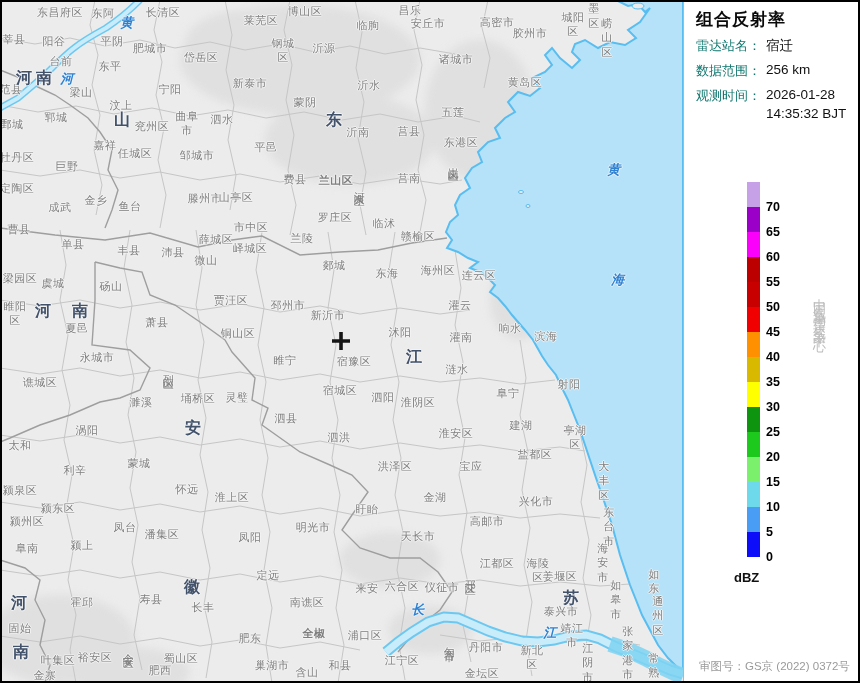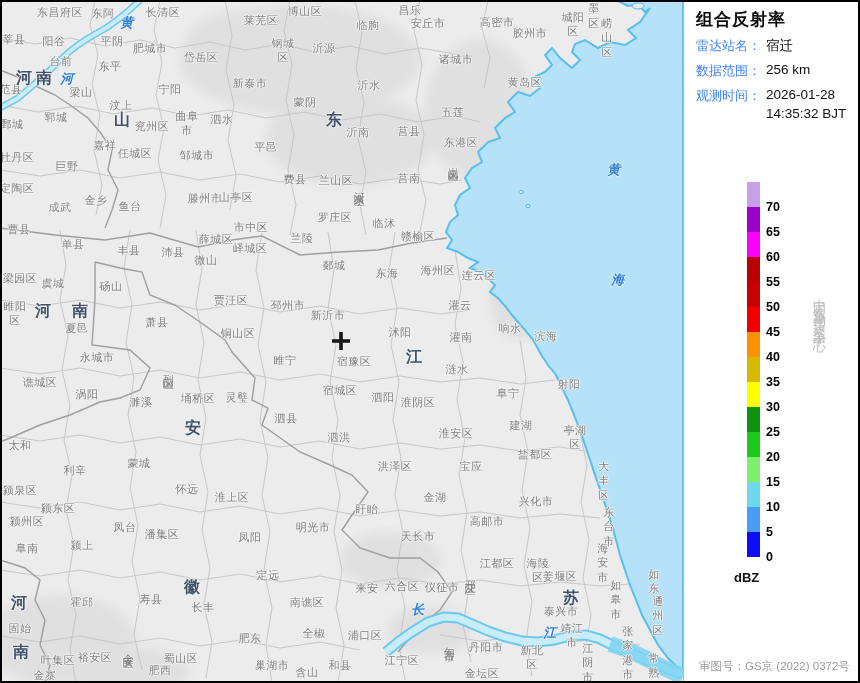--- a/index.html
+++ b/index.html
@@ -11,21 +11,21 @@
   .lbl{position:absolute;transform:translate(-50%,-50%);font-size:11px;color:#7f7f7f;letter-spacing:.5px;
        white-space:pre-line;text-align:center;line-height:1.3;
        text-shadow:1px 0 0 #f4f4f4,-1px 0 0 #f4f4f4,0 1px 0 #f4f4f4,0 -1px 0 #f4f4f4;}
   .lbl.v{writing-mode:vertical-rl;transform:translateX(-50%);letter-spacing:2px;}
   .lbl.pr{font-size:16px;font-weight:bold;color:#42526b;letter-spacing:2px;}
   .lbl.w{font-size:13px;font-weight:bold;font-style:italic;color:#2f80d0;
          text-shadow:1px 0 0 rgba(235,245,252,.8),-1px 0 0 rgba(235,245,252,.8),0 1px 0 rgba(235,245,252,.8),0 -1px 0 rgba(235,245,252,.8);}
   
   .panel{position:absolute;left:683px;top:0;width:177px;height:683px;background:#fff;border-left:1px solid #b5b5b5;box-sizing:border-box;}
   .p-title{position:absolute;left:12px;top:8px;font-size:17px;font-weight:bold;color:#0a0a0a;letter-spacing:1px;}
-  .p-lab{position:absolute;left:12px;font-size:13px;color:#3b82f6;}
+  .p-lab{position:absolute;left:12px;font-size:13px;color:#0f766e;}
   .p-val{position:absolute;left:82px;font-size:13.5px;color:#111;}
   .cbar{position:absolute;left:63px;top:182px;width:13px;}
   .seg{width:13px;height:25px;}
   .cbar-labels{position:absolute;left:63px;top:182px;width:60px;height:375px;}
   .cbl{position:absolute;left:19px;transform:translateY(-50%);font-size:12.5px;font-weight:600;color:#000;}
   .dbz{position:absolute;left:50px;top:570px;font-size:13px;font-weight:bold;color:#111;}
   .wmark{position:absolute;left:126px;top:288px;writing-mode:vertical-rl;font-size:13px;color:#bdbdbd;letter-spacing:4px;}
   .license{position:absolute;left:15px;top:659px;font-size:11.5px;color:#9a9a9a;}
 </style>
 </head>
@@ -156,21 +156,21 @@
         <span class="lbl" style="left: 409px; top: 131px;">莒县</span>
         <span class="lbl" style="left: 358px; top: 132px;">沂南</span>
         <span class="lbl" style="left: 461px; top: 142px;">东港区</span>
         <span class="lbl" style="left: 105px; top: 145px;">嘉祥</span>
         <span class="lbl" style="left: 135px; top: 153px;">任城区</span>
         <span class="lbl" style="left: 197px; top: 155px;">邹城市</span>
         <span class="lbl" style="left: 17px; top: 157px;">牡丹区</span>
         <span class="lbl" style="left: 266px; top: 147px;">平邑</span>
         <span class="lbl" style="left: 67px; top: 166px;">巨野</span>
         <span class="lbl" style="left: 295px; top: 179px;">费县</span>
-        <span class="lbl" style="left: 336px; top: 180px;">兰山区</span>
+        <span class="lbl" style="left: 336px; top: 180px; font-weight: bold;">兰山区</span>
         <span class="lbl" style="left: 409px; top: 178px;">莒南</span>
         <span class="lbl v" style="left: 453px; top: 158px;">岚山区</span>
         <span class="lbl" style="left: 17px; top: 188px;">定陶区</span>
         <span class="lbl" style="left: 60px; top: 207px;">成武</span>
         <span class="lbl" style="left: 96px; top: 200px;">金乡</span>
         <span class="lbl" style="left: 130px; top: 206px;">鱼台</span>
         <span class="lbl" style="left: 205px; top: 198px;">滕州市</span>
         <span class="lbl" style="left: 236px; top: 197px;">山亭区</span>
         <span class="lbl v" style="left: 359px; top: 183px;">河东区</span>
         <span class="lbl" style="left: 335px; top: 217px;">罗庄区</span>
@@ -212,21 +212,21 @@
         <span class="lbl v" style="left: 168px; top: 366px;">烈山区</span>
         <span class="lbl" style="left: 40px; top: 382px;">谯城区</span>
         <span class="lbl" style="left: 340px; top: 390px;">宿城区</span>
         <span class="lbl" style="left: 383px; top: 397px;">泗阳</span>
         <span class="lbl" style="left: 418px; top: 402px;">淮阴区</span>
         <span class="lbl" style="left: 508px; top: 393px;">阜宁</span>
         <span class="lbl" style="left: 569px; top: 384px;">射阳</span>
         <span class="lbl" style="left: 141px; top: 402px;">濉溪</span>
         <span class="lbl" style="left: 198px; top: 398px;">埇桥区</span>
         <span class="lbl" style="left: 237px; top: 397px;">灵璧</span>
-        <span class="lbl" style="left: 87px; top: 394px; text-align: center;">涡阳</span>
+        <span class="lbl" style="left: 87px; top: 430px; text-align: center;">涡阳</span>
         <span class="lbl" style="left: 286px; top: 418px;">泗县</span>
         <span class="lbl" style="left: 456px; top: 433px;">淮安区</span>
         <span class="lbl" style="left: 521px; top: 425px;">建湖</span>
         <span class="lbl" style="left: 575px; top: 437px;">亭湖
 区</span>
         <span class="lbl" style="left: 20px; top: 445px;">太和</span>
         <span class="lbl" style="left: 339px; top: 437px;">泗洪</span>
         <span class="lbl" style="left: 535px; top: 454px;">盐都区</span>
         <span class="lbl" style="left: 139px; top: 463px;">蒙城</span>
         <span class="lbl" style="left: 75px; top: 470px; text-align: center;">利辛</span>
@@ -262,21 +262,21 @@
         <span class="lbl" style="left: 402px; top: 586px;">六合区</span>
         <span class="lbl" style="left: 442px; top: 587px;">仪征市</span>
         <span class="lbl" style="left: 82px; top: 602px;">霍邱</span>
         <span class="lbl" style="left: 151px; top: 599px;">寿县</span>
         <span class="lbl" style="left: 203px; top: 607px;">长丰</span>
         <span class="lbl" style="left: 616px; top: 599px;">如皋市</span>
         <span class="lbl" style="left: 307px; top: 602px;">南谯区</span>
         <span class="lbl" style="left: 561px; top: 611px;">泰兴市</span>
         <span class="lbl" style="left: 658px; top: 615px;">通州区</span>
         <span class="lbl" style="left: 20px; top: 628px;">固始</span>
-        <span class="lbl" style="left: 314px; top: 633px;">全椒</span>
+        <span class="lbl" style="left: 314px; top: 633px; font-weight: bold;">全椒</span>
         <span class="lbl" style="left: 365px; top: 635px;">浦口区</span>
         <span class="lbl" style="left: 572px; top: 635px;">靖江市</span>
         <span class="lbl" style="left: 250px; top: 638px;">肥东</span>
         <span class="lbl" style="left: 486px; top: 647px; text-align: center;">丹阳市</span>
         <span class="lbl v" style="left: 449px; top: 638px;">句容市</span>
         <span class="lbl" style="left: 532px; top: 657px;">新北
 区</span>
         <span class="lbl" style="left: 628px; top: 653px;">张家港市</span>
         <span class="lbl" style="left: 402px; top: 660px;">江宁区</span>
         <span class="lbl" style="left: 272px; top: 665px;">巢湖市</span>

